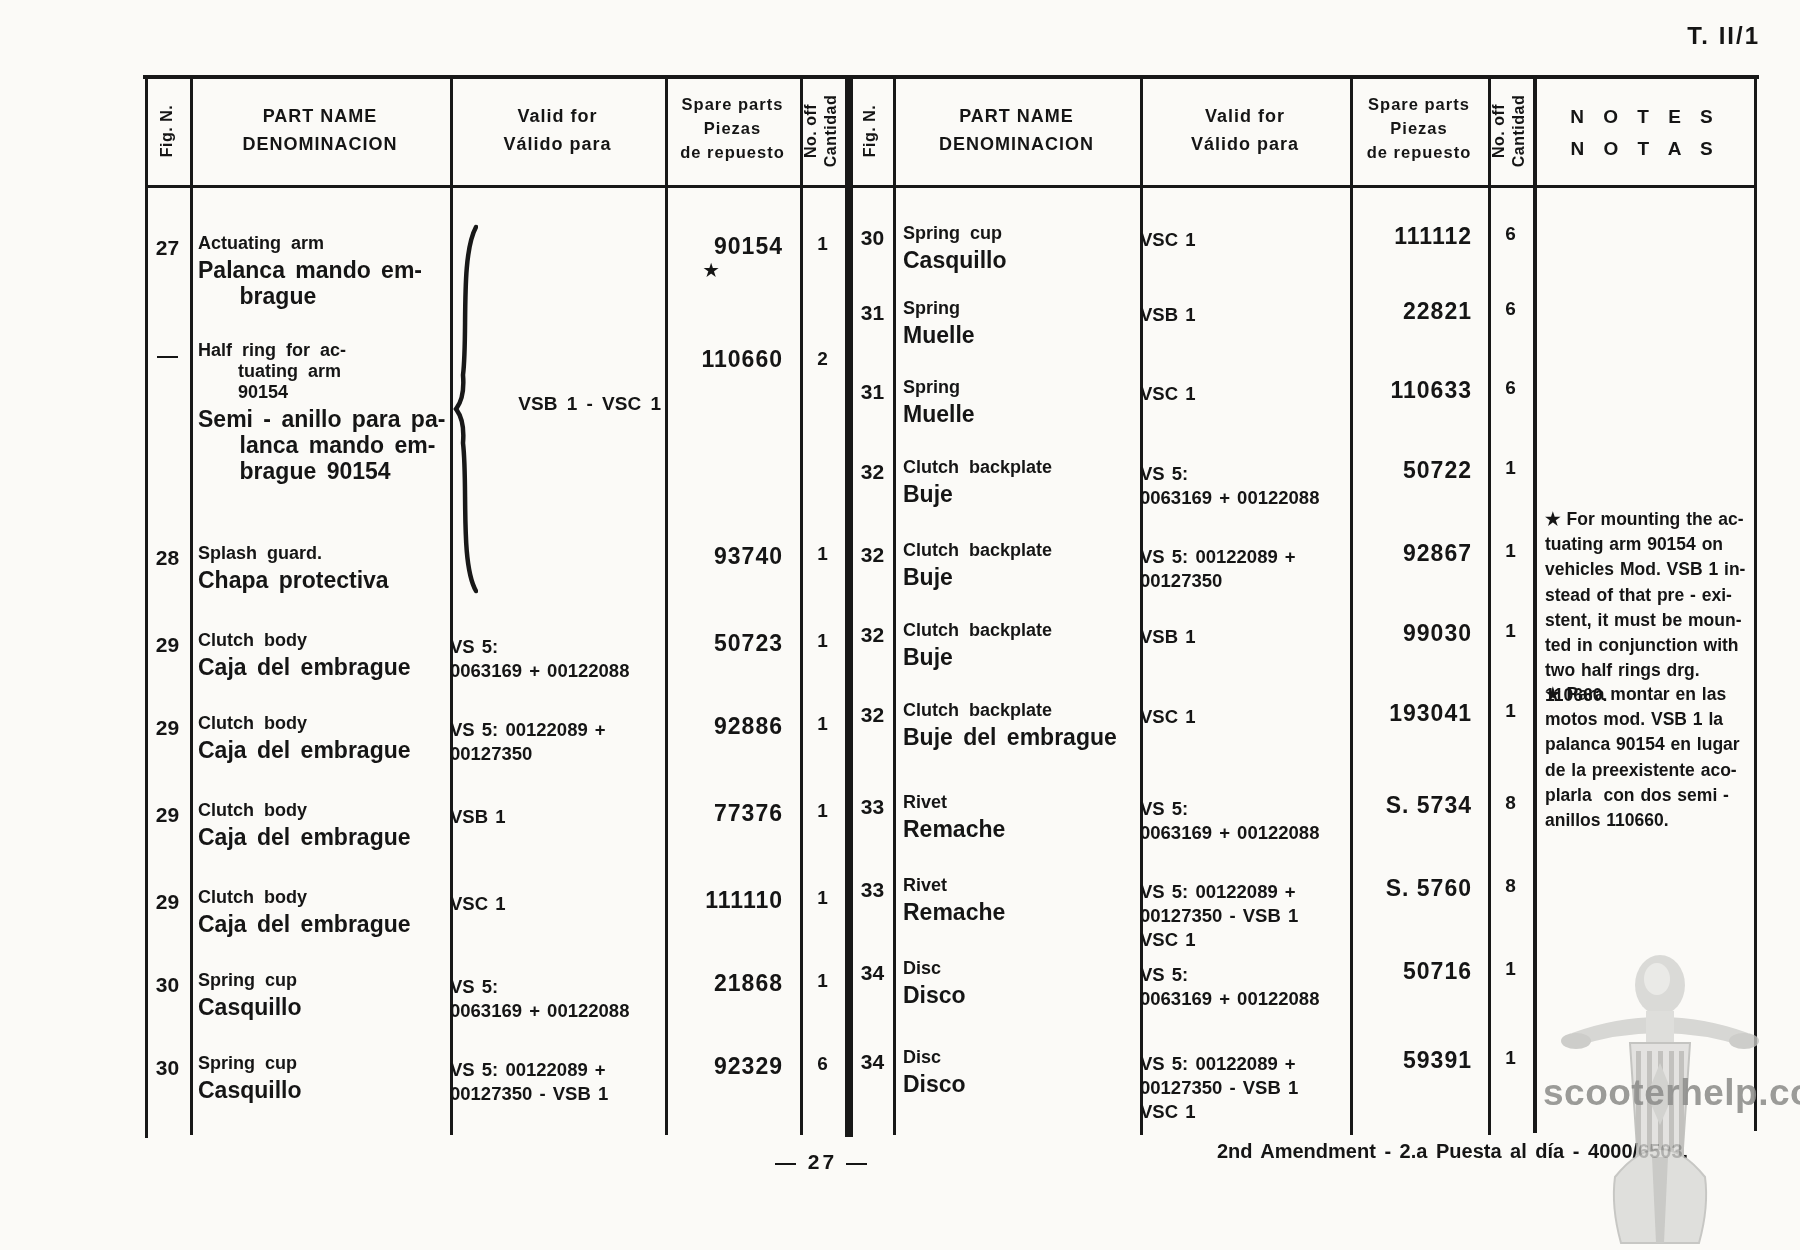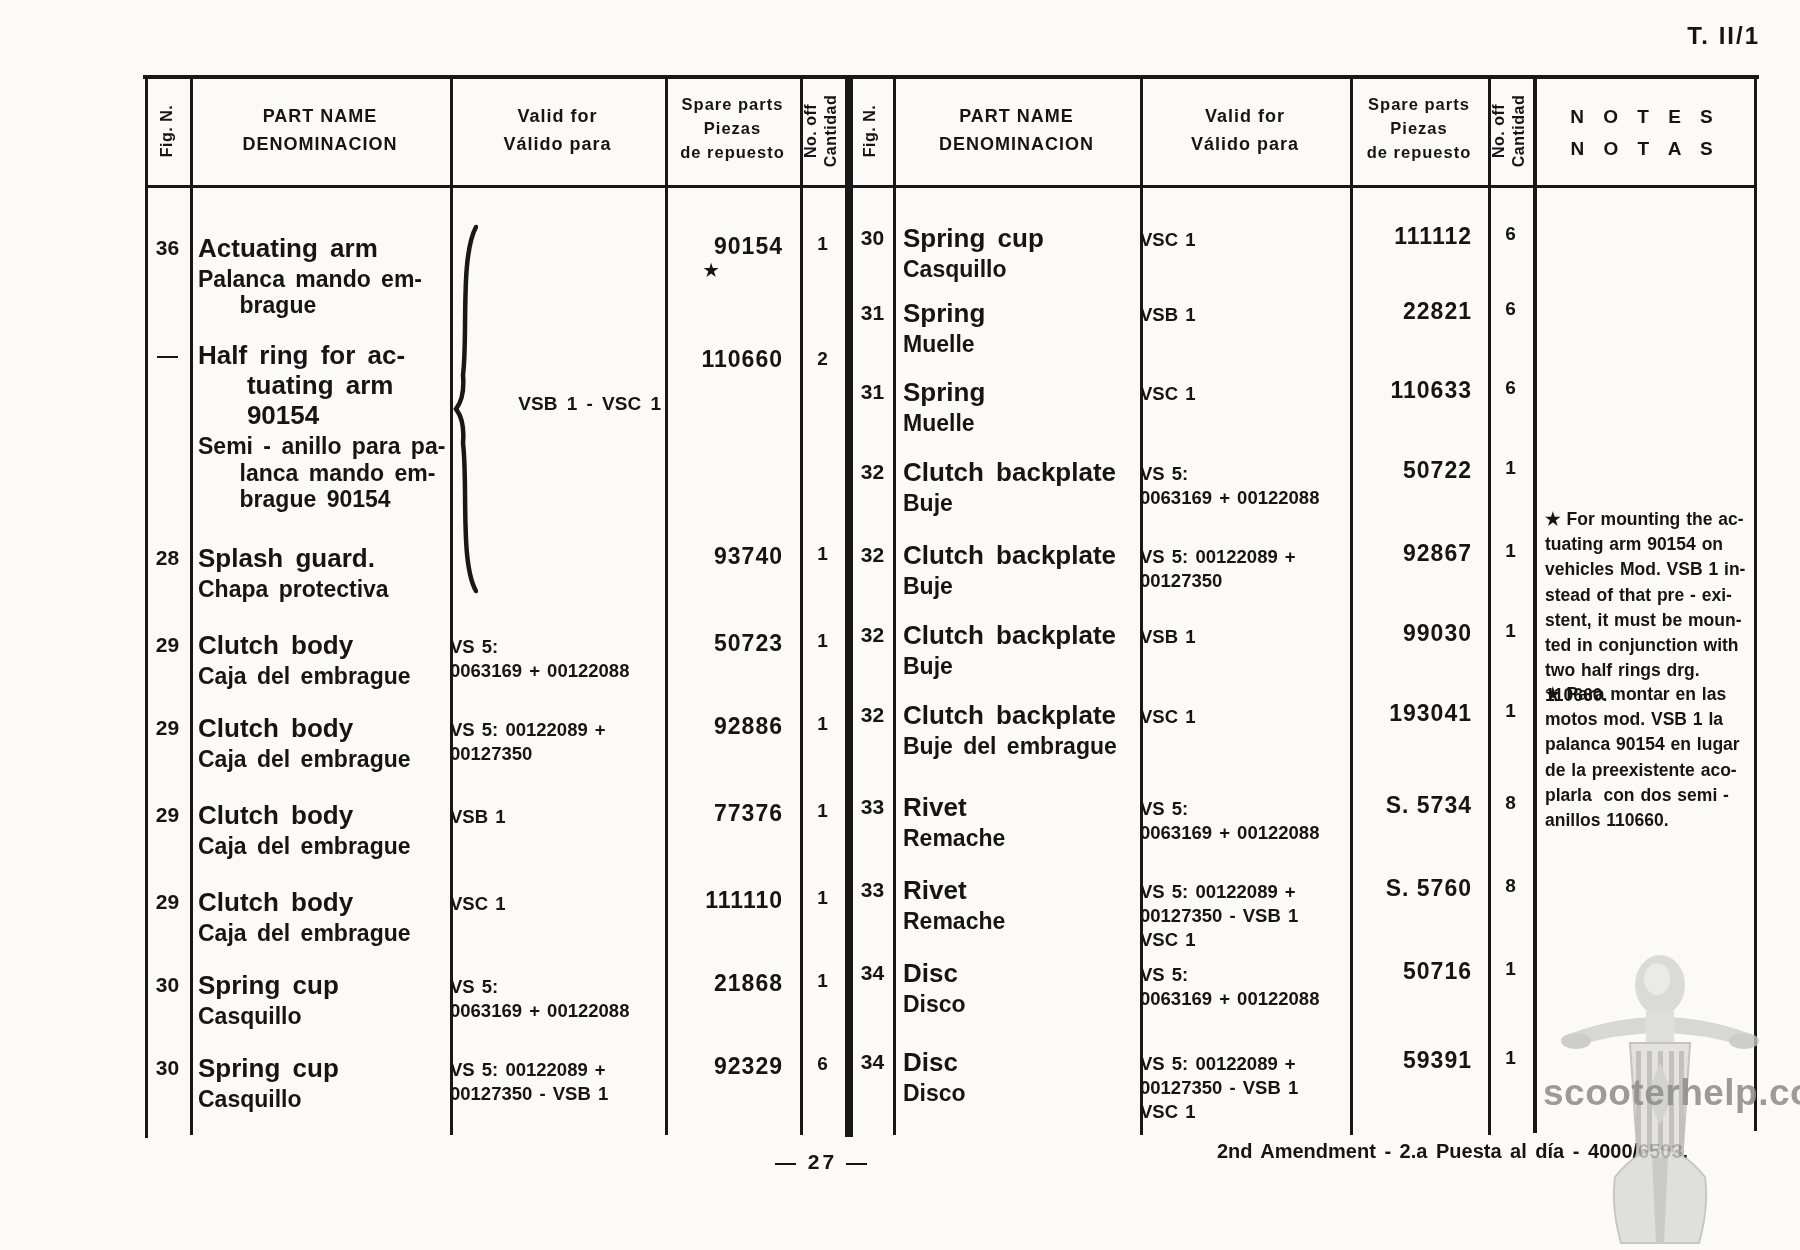--- a/index.html
+++ b/index.html
@@ -26,21 +26,21 @@
   .lrow,.rrow{position:absolute;height:0;overflow:visible;}
   .lrow{left:0;}
   .rrow{left:707px;}
   .cell{position:absolute;top:0;}
   .fig{font-size:21px;text-align:center;top:3px;}
   .lrow .fig{left:0;width:45px;}
   .rrow .fig{left:0;width:41px;}
   .name{white-space:pre-wrap;}
   .lrow .name{left:53px;width:252px;}
   .rrow .name{left:51px;width:238px;}
-  .nm-en{font-size:26px;line-height:1.16;word-spacing:5px;white-space:pre-wrap;}
+  .nm-en{font-size:18px;line-height:1.16;word-spacing:5px;white-space:pre-wrap;}
   .nm-es{font-size:23px;line-height:1.14;word-spacing:4px;white-space:pre-wrap;margin-top:3px;}
   .valid{font-size:18.5px;line-height:1.3;text-align:left;white-space:pre-wrap;word-spacing:2px;top:5px;}
   .lrow .valid{left:305px;width:215px;}
   .rrow .valid{left:288px;width:210px;}
   .part{font-size:23px;text-align:right;letter-spacing:1px;}
   .lrow .part{left:520px;width:118px;}
   .rrow .part{left:498px;width:122px;}
   .star{font-size:17px;text-align:center;padding-right:26px;letter-spacing:0;}
   .qty{font-size:19px;text-align:center;}
   .lrow .qty{left:655px;width:45px;}
@@ -111,21 +111,21 @@
 N O T A S</div>
 
   <div class="abs brace">
     <svg width="26" height="372" viewBox="0 0 26 372">
       <path d="M24,4 C8,34 16,112 11,152 C13,176 6,183 4,186 C6,189 13,196 11,220 C16,262 8,340 24,368" fill="none" stroke="#181818" stroke-width="4.5" stroke-linecap="round"></path>
     </svg>
   </div>
   <div class="abs brace-label">VSB 1  -  VSC 1</div>
 
   <div class="lrow" style="top:158px;">
-    <div class="cell fig">36</div>
+    <div class="cell fig">27</div>
     <div class="cell name"><div class="nm-en">Actuating arm</div><div class="nm-es">Palanca mando em-
     brague</div></div>
     <div class="cell part"><span>90154</span><div class="star">★</div></div>
     <div class="cell qty">1</div>
   </div>
   <div class="lrow" style="top:265px;">
     <div class="cell fig">—</div>
     <div class="cell name"><div class="nm-en">Half ring for ac-
     tuating arm
     90154</div><div class="nm-es">Semi - anillo para pa-

